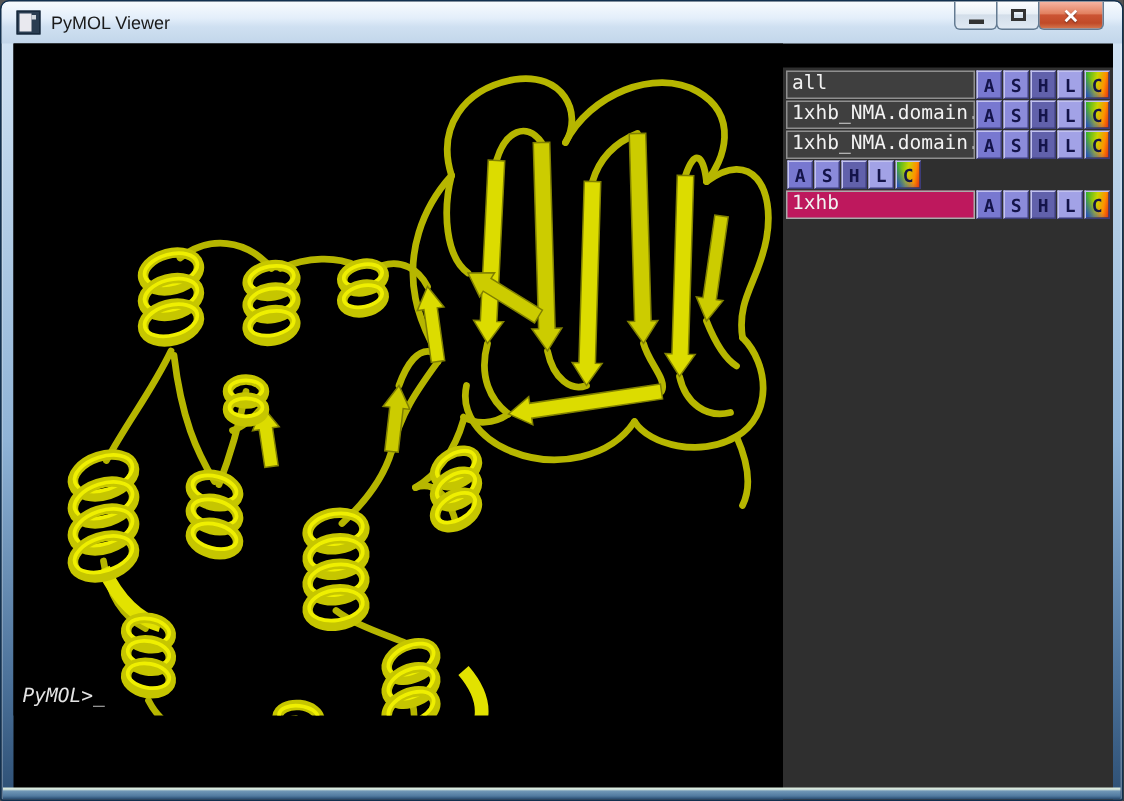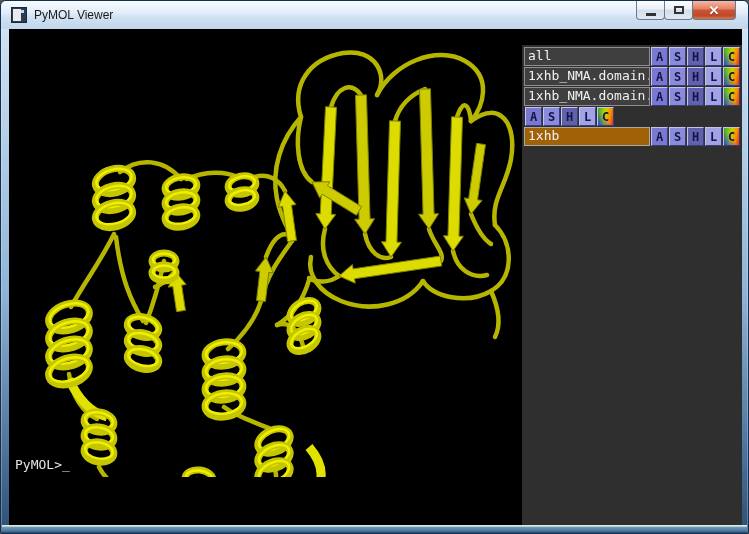--- a/index.html
+++ b/index.html
@@ -31,31 +31,31 @@
     background:linear-gradient(#fdfeff 0%,#e9f0f7 45%,#d3deea 50%,#e0e9f3 100%);}
   #close-btn{width:44px;
     background:linear-gradient(#f6b6a4 0%,#e2805f 45%,#cc5434 50%,#c14a28 80%,#d4764e 100%);}
   .glyph-min{width:10px;height:3px;background:#333;margin-top:8px;}
   .glyph-max{width:10px;height:8px;border:2px solid #333;background:transparent;}
   .glyph-close{color:#fff;font-size:13px;font-weight:bold;line-height:17px;
     text-shadow:0 1px 1px rgba(0,0,0,0.45);}
   
   #client{position:absolute;left:8px;top:28px;width:733px;height:498px;background:#000;
     border:0;}
-  #viewport{position:absolute;left:0;top:0;width:513px;height:448px;background:#000;overflow:hidden;}
+  #viewport{position:absolute;left:0;top:0;width:513px;height:448px;background:#000;overflow:hidden;font-style:italic;}
   #prompt{position:absolute;left:6px;bottom:5px;color:#e4e4e4;
     font-family:"DejaVu Sans Mono",monospace;font-size:13px;white-space:pre;}
   
   #panel{position:absolute;left:513px;top:16px;width:220px;height:498px;background:#2f2f2f;}
   #object-rows{position:absolute;left:0;top:2px;width:100%;}
   .obj-row{height:19px;margin:0 2px 1px 2px;display:flex;}
   .obj-name{flex:1;border:1px solid #8f8f8f;background:#3f3f3f;color:#f2f2f2;
     font-family:"DejaVu Sans Mono",monospace;font-size:13px;line-height:16px;
     padding-left:3px;white-space:pre;overflow:hidden;cursor:default;}
-  .obj-row.active .obj-name{background:#a16207;border-color:#aaa;}
+  .obj-row.active .obj-name{background:#be185d;border-color:#aaa;}
   .obj-btn{width:17px;height:19px;margin-left:1px;
     border:1px solid;border-color:#c3c3ef #3c3c78 #3c3c78 #c3c3ef;
     color:#14144a;font-family:"DejaVu Sans Mono",monospace;font-size:12px;font-weight:bold;
     display:flex;align-items:center;justify-content:center;cursor:default;}
   .btn-A{background:#7878d0;}
   .btn-S{background:#8b8bdb;}
   .btn-H{background:#6161ab;}
   .btn-L{background:#a2a2e6;}
   .btn-C{background-image:
     linear-gradient(to top right, rgba(25,60,220,0.9) 0%, rgba(25,60,220,0) 48%),

